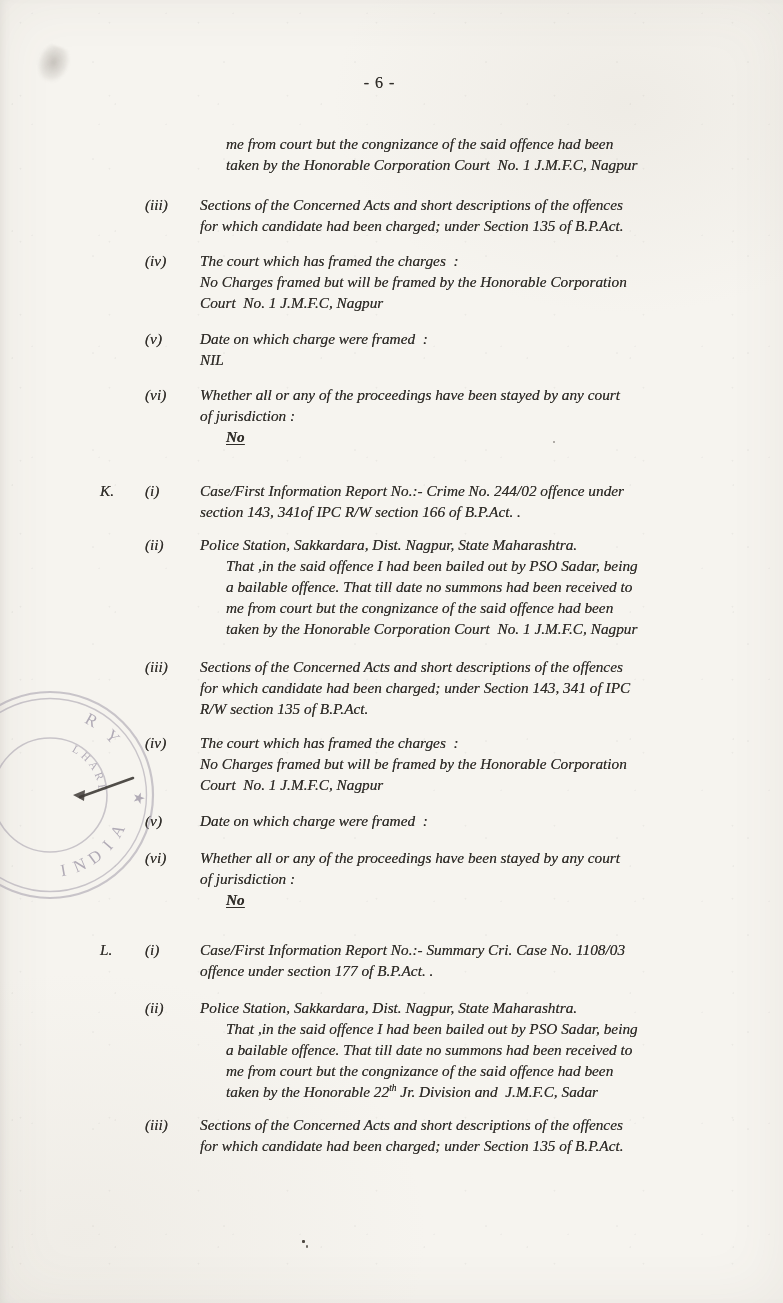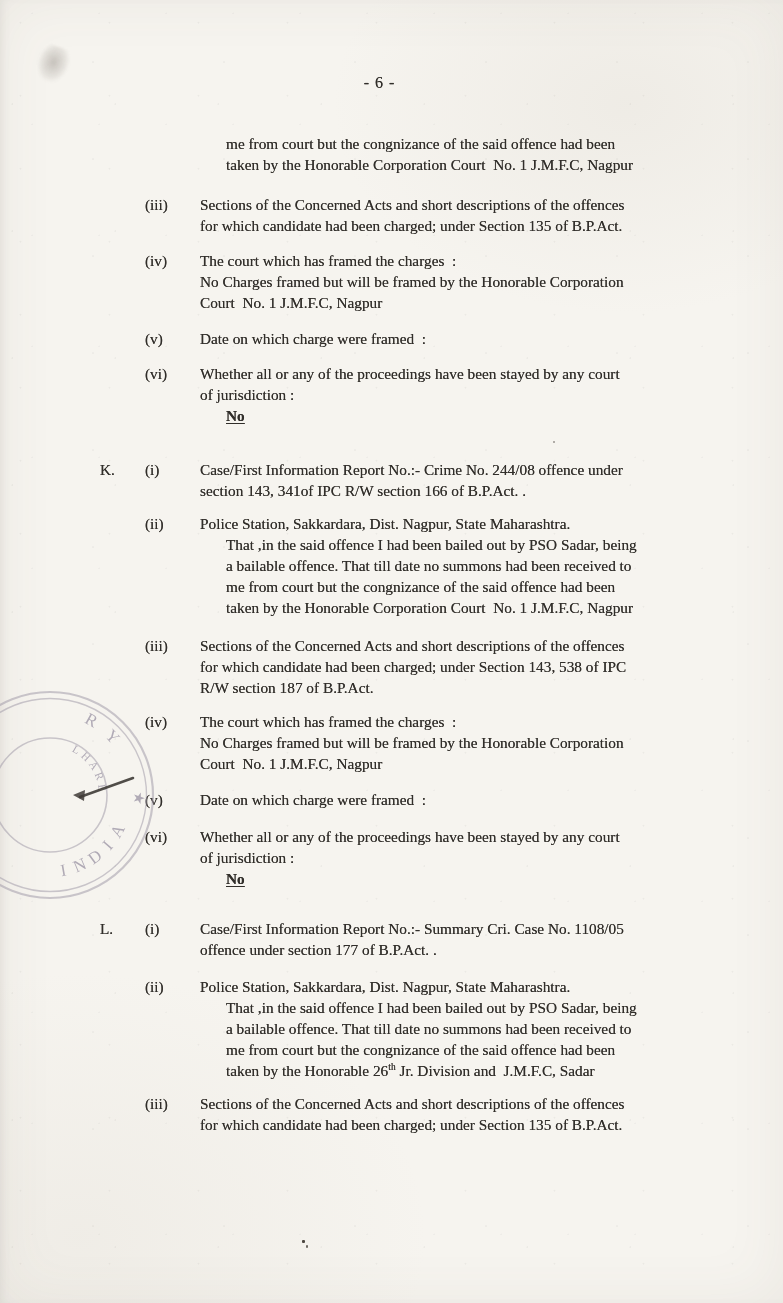--- a/index.html
+++ b/index.html
@@ -33,20 +33,21 @@
 
   .doc-body {
     position: absolute;
     top: 133px; left: 0; right: 0;
     padding: 0 110px 0 100px;
   }
 
   .item {
     display: grid;
     grid-template-columns: 45px 55px 1fr;
+    font-style: italic;
   }
   .letter, .marker, .line {
     font-size: 15.3px;
     line-height: 21px;
     white-space: pre;
     text-shadow: 0 0 .6px rgba(49,46,42,.8);
   }
   .line.indent { padding-left: 26px; }
   .line .b {
     font-weight: 700;
@@ -110,57 +111,58 @@
         <div class="line"><span>The court which has framed the charges  :</span></div>
         <div class="line"><span>No Charges framed but will be framed by the Honorable Corporation</span></div>
         <div class="line"><span>Court  No. 1 J.M.F.C, Nagpur</span></div>
       </div>
     </div>
     <div class="item" style="margin-top: 15px;">
       <div class="letter"></div>
       <div class="marker">(v)</div>
       <div class="lines">
         <div class="line"><span>Date on which charge were framed  :</span></div>
+        <div class="line"><span>NIL</span></div>
       </div>
     </div>
     <div class="item" style="margin-top: 14px;">
       <div class="letter"></div>
       <div class="marker">(vi)</div>
       <div class="lines">
         <div class="line"><span>Whether all or any of the proceedings have been stayed by any court</span></div>
         <div class="line"><span>of jurisdiction :</span></div>
         <div class="line indent"><span class="b">No</span></div>
       </div>
     </div>
     <div class="item" style="margin-top: 33px;">
       <div class="letter">K.</div>
       <div class="marker">(i)</div>
       <div class="lines">
-        <div class="line"><span>Case/First Information Report No.:- Crime No. 244/08 offence under</span></div>
+        <div class="line"><span>Case/First Information Report No.:- Crime No. 244/02 offence under</span></div>
         <div class="line"><span>section 143, 341of IPC R/W section 166 of B.P.Act. .</span></div>
       </div>
     </div>
     <div class="item" style="margin-top: 12px;">
       <div class="letter"></div>
       <div class="marker">(ii)</div>
       <div class="lines">
         <div class="line"><span>Police Station, Sakkardara, Dist. Nagpur, State Maharashtra.</span></div>
         <div class="line indent"><span>That ,in the said offence I had been bailed out by PSO Sadar, being</span></div>
         <div class="line indent"><span>a bailable offence. That till date no summons had been received to</span></div>
         <div class="line indent"><span>me from court but the congnizance of the said offence had been</span></div>
         <div class="line indent"><span>taken by the Honorable Corporation Court  No. 1 J.M.F.C, Nagpur</span></div>
       </div>
     </div>
     <div class="item" style="margin-top: 17px;">
       <div class="letter"></div>
       <div class="marker">(iii)</div>
       <div class="lines">
         <div class="line"><span>Sections of the Concerned Acts and short descriptions of the offences</span></div>
-        <div class="line"><span>for which candidate had been charged; under Section 143, 538 of IPC</span></div>
-        <div class="line"><span>R/W section 187 of B.P.Act.</span></div>
+        <div class="line"><span>for which candidate had been charged; under Section 143, 341 of IPC</span></div>
+        <div class="line"><span>R/W section 135 of B.P.Act.</span></div>
       </div>
     </div>
     <div class="item" style="margin-top: 13px;">
       <div class="letter"></div>
       <div class="marker">(iv)</div>
       <div class="lines">
         <div class="line"><span>The court which has framed the charges  :</span></div>
         <div class="line"><span>No Charges framed but will be framed by the Honorable Corporation</span></div>
         <div class="line"><span>Court  No. 1 J.M.F.C, Nagpur</span></div>
       </div>
@@ -178,33 +180,33 @@
       <div class="lines">
         <div class="line"><span>Whether all or any of the proceedings have been stayed by any court</span></div>
         <div class="line"><span>of jurisdiction :</span></div>
         <div class="line indent"><span class="b">No</span></div>
       </div>
     </div>
     <div class="item" style="margin-top: 29px;">
       <div class="letter">L.</div>
       <div class="marker">(i)</div>
       <div class="lines">
-        <div class="line"><span>Case/First Information Report No.:- Summary Cri. Case No. 1108/05</span></div>
+        <div class="line"><span>Case/First Information Report No.:- Summary Cri. Case No. 1108/03</span></div>
         <div class="line"><span>offence under section 177 of B.P.Act. .</span></div>
       </div>
     </div>
     <div class="item" style="margin-top: 16px;">
       <div class="letter"></div>
       <div class="marker">(ii)</div>
       <div class="lines">
         <div class="line"><span>Police Station, Sakkardara, Dist. Nagpur, State Maharashtra.</span></div>
         <div class="line indent"><span>That ,in the said offence I had been bailed out by PSO Sadar, being</span></div>
         <div class="line indent"><span>a bailable offence. That till date no summons had been received to</span></div>
         <div class="line indent"><span>me from court but the congnizance of the said offence had been</span></div>
-        <div class="line indent"><span>taken by the Honorable 26</span><sup>th</sup><span> Jr. Division and  J.M.F.C, Sadar</span></div>
+        <div class="line indent"><span>taken by the Honorable 22</span><sup>th</sup><span> Jr. Division and  J.M.F.C, Sadar</span></div>
       </div>
     </div>
     <div class="item" style="margin-top: 12px;">
       <div class="letter"></div>
       <div class="marker">(iii)</div>
       <div class="lines">
         <div class="line"><span>Sections of the Concerned Acts and short descriptions of the offences</span></div>
         <div class="line"><span>for which candidate had been charged; under Section 135 of B.P.Act.</span></div>
       </div>
     </div>

